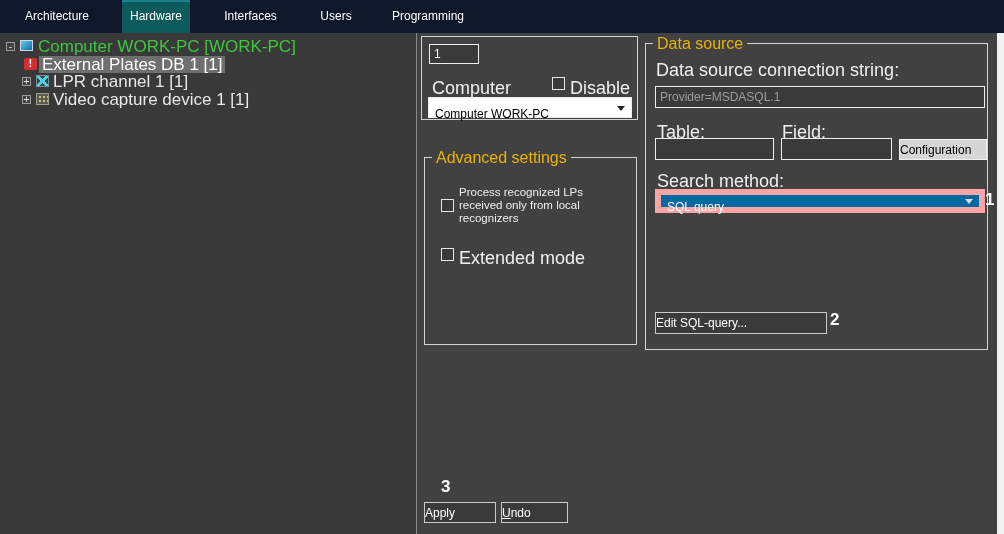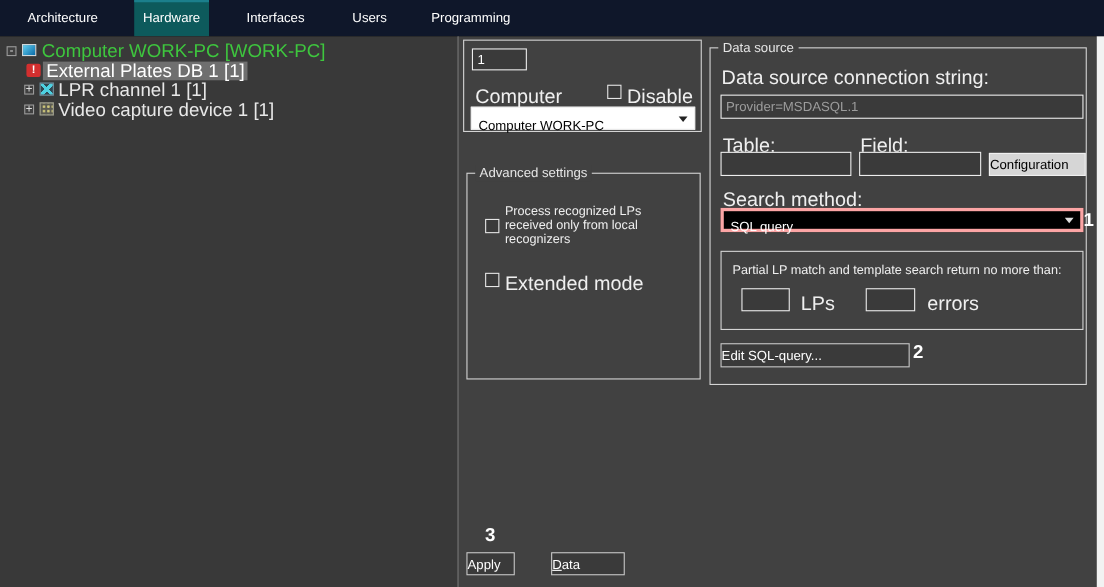--- a/index.html
+++ b/index.html
@@ -25,32 +25,32 @@
             display:inline-flex;align-items:center;justify-content:center;font:10px/8px "DejaVu Sans Mono",monospace}
   .ticon{position:absolute;top:2px;width:13px;height:12px}
   .icon-computer{border:1px solid #cfd8dc;background:linear-gradient(135deg,#63d0f0,#0a6aa8);height:11px}
   .icon-error{background:#d32f2f;border-radius:2px;color:#fff;text-align:center;font:bold 10px/12px "Liberation Sans",sans-serif}
   .icon-lpr{background:linear-gradient(45deg,transparent 40%,#4dd0e1 40%,#4dd0e1 60%,transparent 60%),
              linear-gradient(-45deg,transparent 40%,#4dd0e1 40%,#4dd0e1 60%,transparent 60%),#2f4650;border:1px solid #78909c}
   .icon-video{background:radial-gradient(#cfc77a 1px,transparent 1.4px) 1px 1px/4px 4px,#5a5a52;border:1px solid #9e9e8e}
 
   
   .groupbox{position:absolute;border:1px solid #d4d4d4}
-  .gb-title{position:absolute;top:-8px;left:7px;background:#414141;padding:0 4px;color:#e5e5e5;font-size:12px;line-height:15px;white-space:nowrap}
+  .gb-title{position:absolute;top:-8px;left:7px;background:#414141;padding:0 4px;color:#eab308;font-size:16px;line-height:15px;white-space:nowrap}
 
   .lbl{position:absolute;color:#efefef;font-size:18px;white-space:nowrap}
   .wraplbl{position:absolute;color:#efefef;font-size:11.5px;line-height:13px}
 
   .tb{position:absolute;background:#3a3a3a;border:1px solid #ededed;color:#fff;font:12px "Liberation Sans",sans-serif;padding:0 4px;outline:none}
   .tb.white{background:#fff;color:#000}
   .tb.disabled{color:#9c9c9c}
 
   .sel{position:absolute;display:flex;align-items:center;padding:12px 18px 0 6px;cursor:default;white-space:nowrap}
   .sel.white{background:#fff;color:#000;border:1px solid #ededed}
-  .sel.dark{background:#000000;color:#fff;border:3px solid #fca5a5}
+  .sel.dark{background:#0369a1;color:#fff;border:6px solid #fca5a5}
   .chev{position:absolute;right:6px;top:50%;margin-top:-2px;width:0;height:0;border-left:4px solid transparent;border-right:4px solid transparent;border-top:5px solid #222}
   .sel.dark .chev{border-top-color:#ddd}
 
   .cb{position:absolute;width:13px;height:13px;background:#3a3a3a;border:1px solid #e6e6e6;cursor:default}
 
   .btn{position:absolute;font:12px "Liberation Sans",sans-serif;cursor:default;text-align:left}
   .btn.dark{background:#3a3a3a;color:#fff;border:1px solid #c9c9c9}
   .btn.light{background:#d6d6d6;color:#000;border:1px solid #f0f0f0}
   .fl{display:block}
   .fl.u::first-letter{text-decoration:underline}
@@ -124,36 +124,29 @@
       <input class="tb" style="left: 9px; top: 94px; width: 119px; height: 22px;">
       <input class="tb" style="left: 135px; top: 94px; width: 111px; height: 22px;">
       <button class="btn light" style="left:253px;top:95px;width:88px;height:21px">Configuration</button>
 
       <span class="lbl" style="left:11px;top:127px">Search method:</span>
       <div class="sel dark" style="left:9px;top:145px;width:330px;height:22px">
         <span>SQL query</span>
         <span class="chev"></span>
       </div>
 
-      <div class="groupbox" style="left:9px;top:184px;width:330px;height:72px;background:#414141">
-        <span class="lbl" style="left:10px;top:11px;font-size:11.5px">Partial LP match and template search return no more than:</span>
-        <input class="tb" style="left: 18px; top: 33px; width: 44px; height: 21px;">
-        <span class="lbl" style="left:72px;top:37px">LPs</span>
-        <input class="tb" style="left: 131px; top: 33px; width: 45px; height: 21px;">
-        <span class="lbl" style="left:187px;top:37px">errors</span>
-      </div>
 
       <button class="btn dark" style="left:9px;top:268px;width:172px;height:22px">Edit SQL-query...</button>
     </div>
 
-    <button class="btn dark" style="left:7px;top:469px;width:44px;height:21px">
+    <button class="btn dark" style="left:7px;top:469px;width:72px;height:21px">
       <span class="fl">Apply</span>
     </button>
     <button class="btn dark" style="left:84px;top:469px;width:67px;height:21px">
-      <span class="fl u">Data</span>
+      <span class="fl u">Undo</span>
     </button>
   </div>
 
   <div class="scrollbar"></div>
 
   <span class="annot" style="left:985px;top:190px">1</span>
   <span class="annot" style="left:830px;top:310px">2</span>
   <span class="annot" style="left:441px;top:477px">3</span>
 
 </div>

